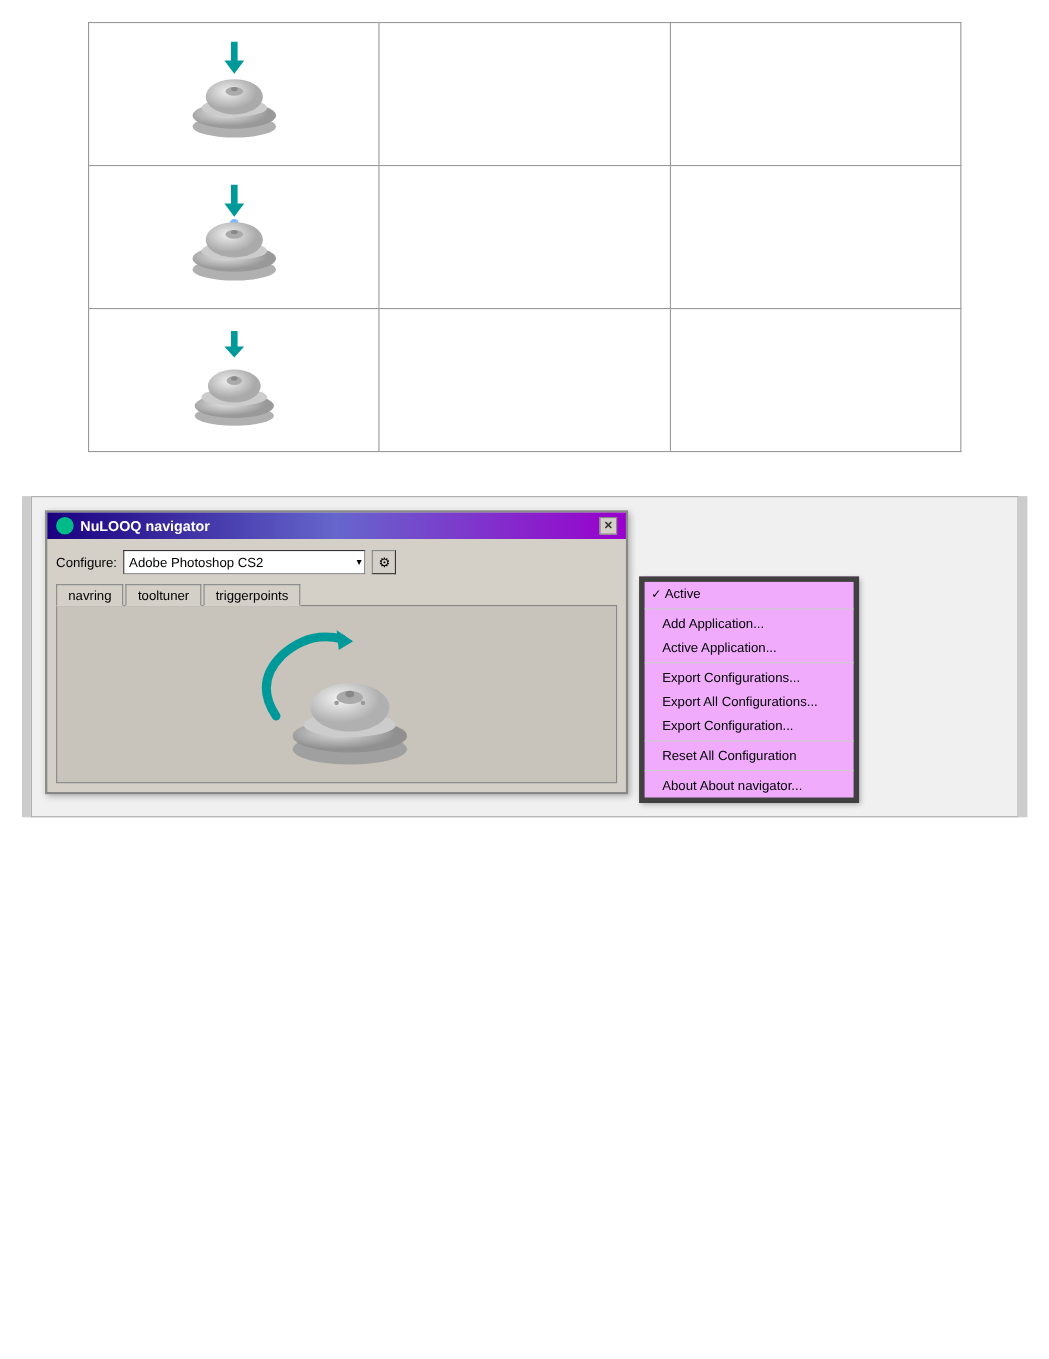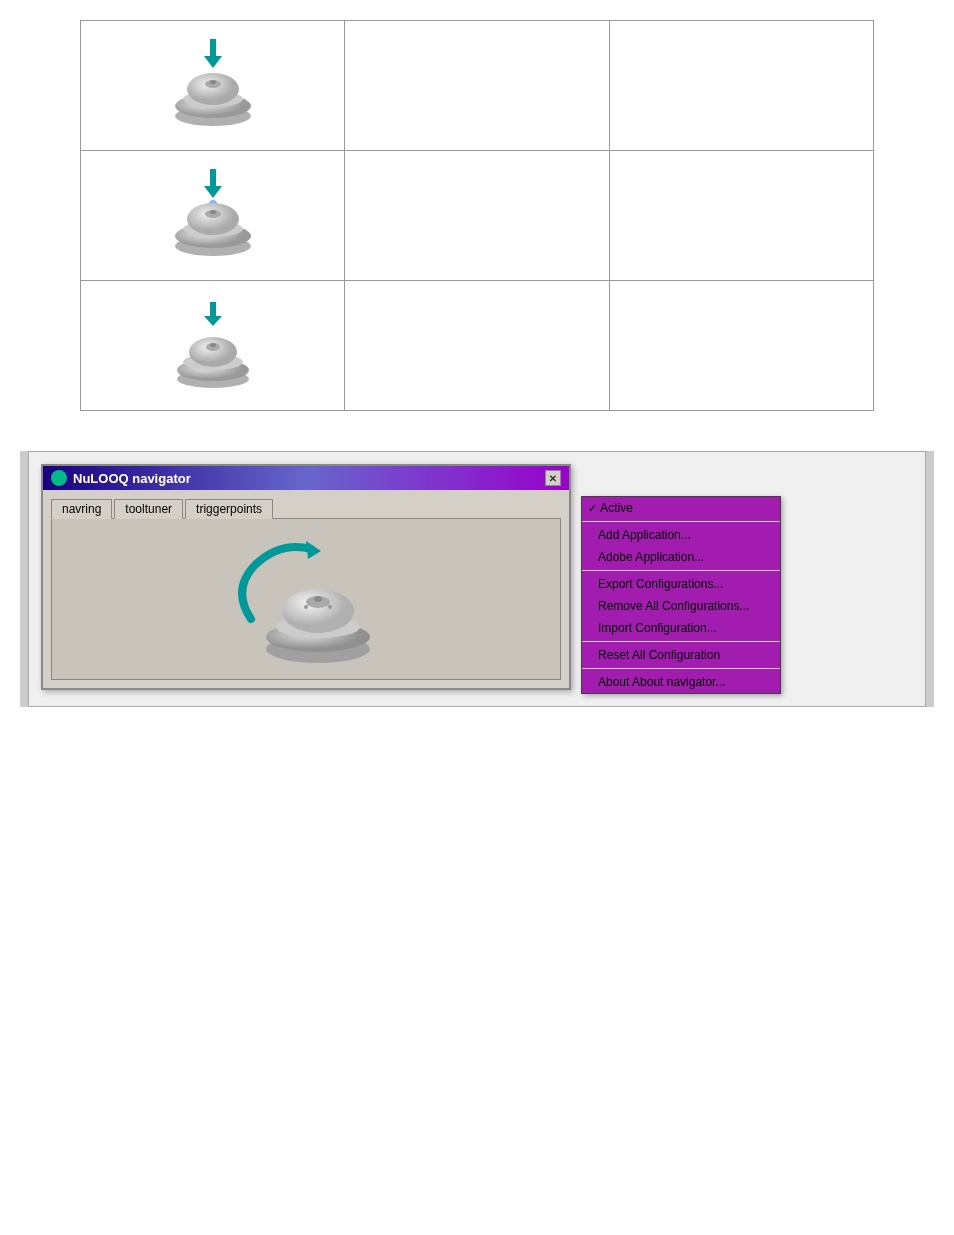--- a/index.html
+++ b/index.html
@@ -173,26 +173,26 @@
       border: 1px solid #888;
       min-height: 160px;
       display: flex;
       align-items: center;
       justify-content: center;
       padding: 10px;
     }
 
     
     .context-menu {
-      background: #a21caf;
-      border: 1px solid #404040;
+      background: #f0abfc;
+      border: 5px solid #404040;
       box-shadow: 2px 2px 5px rgba(0,0,0,0.3);
       min-width: 200px;
       margin-left: 10px;
-      margin-top: 32px;
+      margin-top: 60px;
       flex-shrink: 0;
     }
 
     .menu-item {
       padding: 4px 16px;
       font-size: 12px;
       color: #000;
       cursor: pointer;
       white-space: nowrap;
     }
@@ -341,20 +341,31 @@
       <div class="nav-titlebar">
         <div class="nav-title-left">
           <span class="nav-title-icon"></span>
           <span>NuLOOQ navigator</span>
         </div>
         <div class="nav-close-btn">✕</div>
       </div>
 
       <div class="nav-content">
 
+        <div class="configure-row">
+          <span class="configure-label">Configure:</span>
+          <div class="configure-select-wrapper">
+            <select class="configure-select">
+              <option>Adobe Photoshop CS2</option>
+            </select>
+          </div>
+          <div class="configure-gear-btn">
+            <span>⚙</span>
+          </div>
+        </div>
 
         <div class="tabs-row">
           <div class="tab">
             <span>navring</span>
           </div>
           <div class="tab">
             <span>tooltuner</span>
           </div>
           <div class="tab">
             <span>triggerpoints</span>
@@ -402,31 +413,31 @@
     <div class="context-menu">
       <div class="menu-item checked">
         <span></span>
         <span>Active</span>
       </div>
       <div class="menu-divider"></div>
       <div class="menu-item">
         <span>Add Application...</span>
       </div>
       <div class="menu-item">
-        <span>Adobe Application...</span>
+        <span>Active Application...</span>
       </div>
       <div class="menu-divider"></div>
       <div class="menu-item">
         <span>Export Configurations...</span>
       </div>
       <div class="menu-item">
-        <span>Remove All Configurations...</span>
-      </div>
-      <div class="menu-item">
-        <span>Import Configuration...</span>
+        <span>Export All Configurations...</span>
+      </div>
+      <div class="menu-item">
+        <span>Export Configuration...</span>
       </div>
       <div class="menu-divider"></div>
       <div class="menu-item">
         <span>Reset All Configuration</span>
       </div>
       <div class="menu-divider"></div>
       <div class="menu-item">
         <span>About About navigator...</span>
       </div>
     </div>

